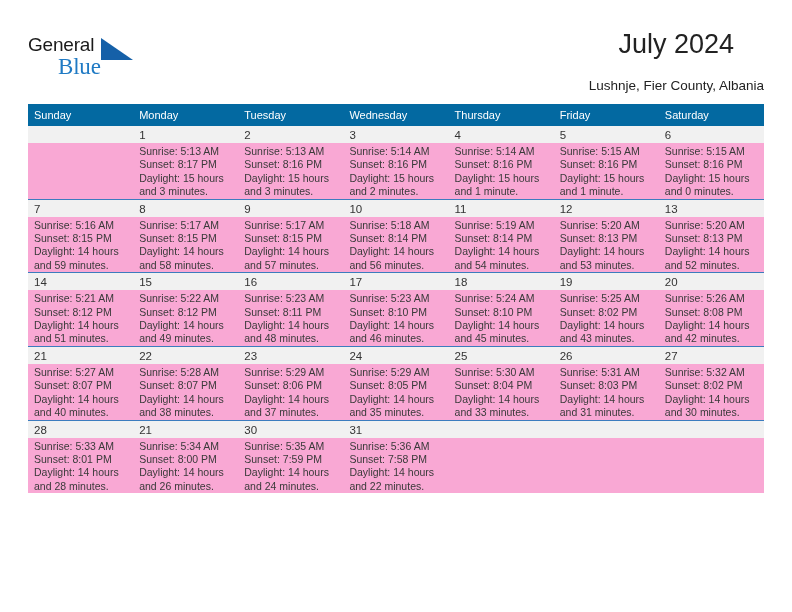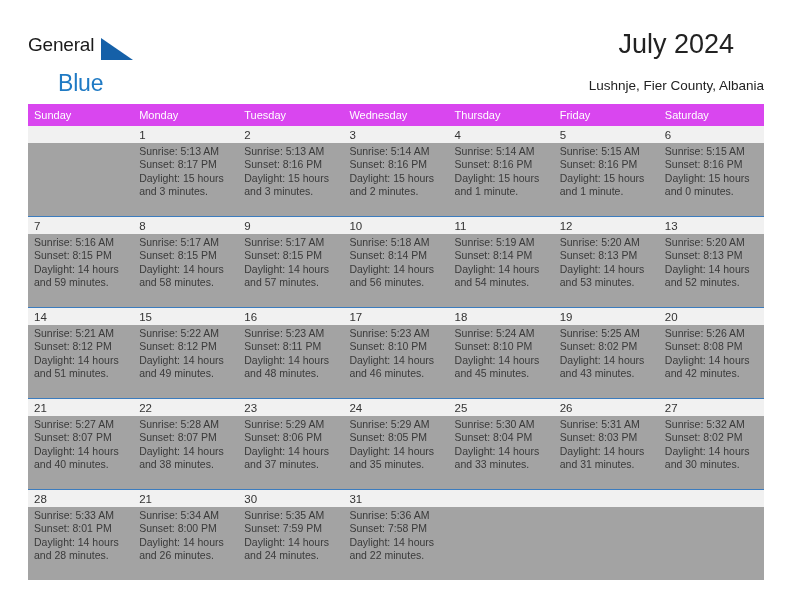--- a/index.html
+++ b/index.html
@@ -45,22 +45,21 @@
     color: #1a1a1a;
     font-family: "Liberation Sans", sans-serif;
   }
   .logo-blue {
     position: absolute;
     left: 30px;
     top: 20px;
     font-size: 23px;
     letter-spacing: -0.2px;
     color: #1f7ac4;
-    font-family: Liberation Sans, sans-serif;
-    margin-top: 16px;
+    font-family: Liberation Serif, serif;
   }
   .logo-tri {
     position: absolute;
     left: 73px;
     top: 4px;
     width: 0;
     height: 0;
     border-left: 32px solid transparent;
     border-bottom: 22px solid #1560a8;
     transform: scaleX(-1);
@@ -89,46 +88,46 @@
   
   .calendar {
     position: absolute;
     left: 28px;
     top: 104px;
     width: 736px;
     border-collapse: collapse;
     table-layout: fixed;
   }
   .calendar th {
-    background: #d946ef;
+    background: #0369a1;
     color: #ffffff;
     font-size: 11px;
     font-weight: normal;
     text-align: left;
     padding: 5px 0 5px 6px;
     height: 19px;
     box-sizing: border-box;
   }
   .daynum-row td {
     background: #f1f1f1;
     font-size: 11.5px;
     color: #333333;
     padding: 3px 0 2px 6px;
     height: 17px;
     box-sizing: border-box;
     vertical-align: top;
   }
   .info-row td {
-    background: #a3a3a3;
+    background: #f9a8d4;
     font-size: 10.5px;
     color: #3a3a3a;
     padding: 2px 8px 0 6px;
     vertical-align: top;
     line-height: 13.4px;
-    height: 73px;
+    height: 55px;
     box-sizing: border-box;
   }
   .week-sep td {
     padding: 0;
     height: 1px;
     line-height: 0;
     font-size: 0;
     background: #3c7cbe;
   }
   .cell-line {

